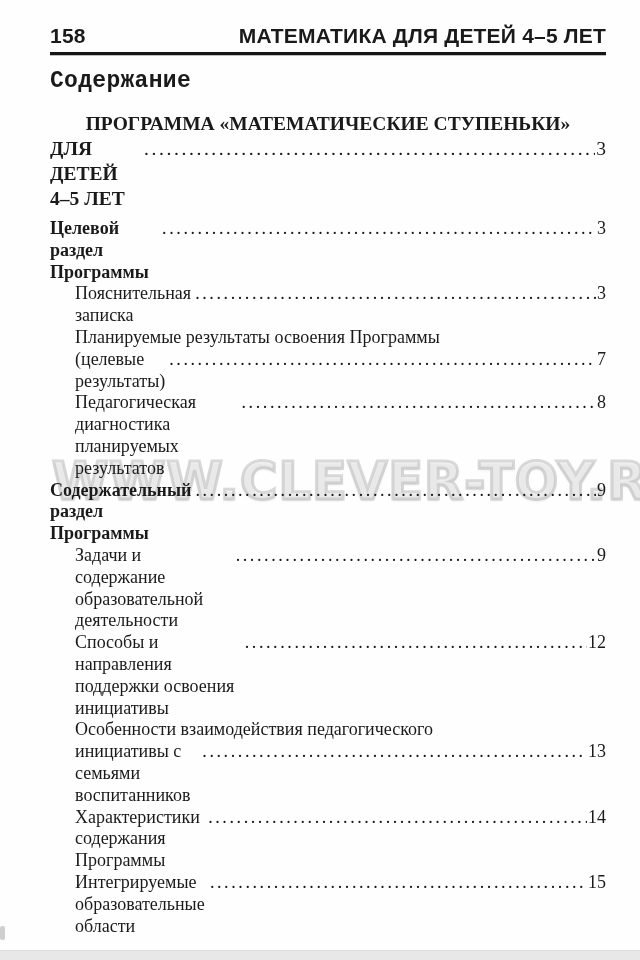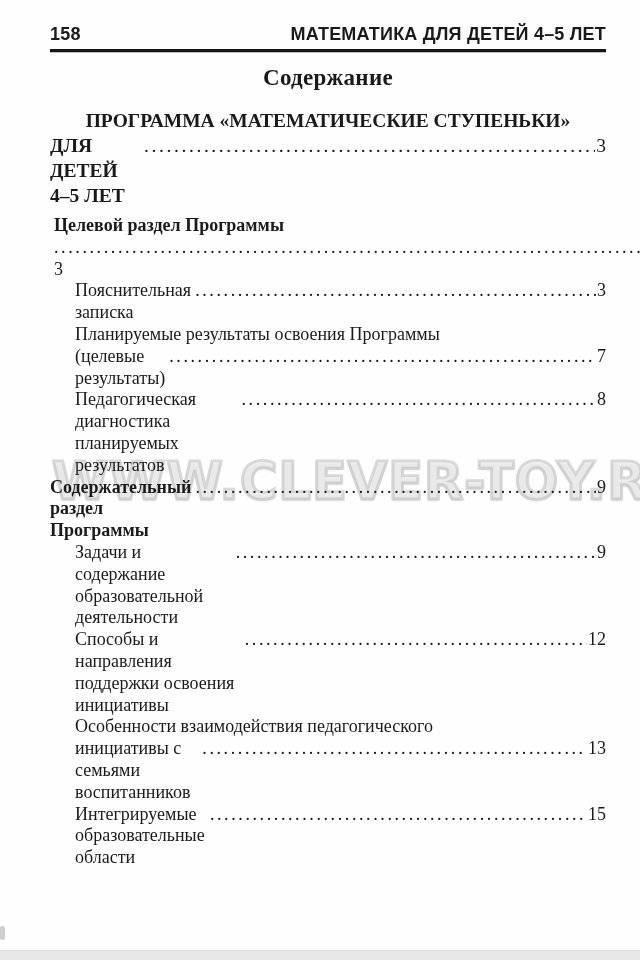--- a/index.html
+++ b/index.html
@@ -15,39 +15,39 @@
     width:640px;height:960px;
     background:#fefefe;
     box-sizing:border-box;
     padding:24px 34px 0 50px;
     overflow:hidden;
   }
   
   .runhead{
     display:flex;justify-content:space-between;align-items:baseline;
     font-family:"Liberation Sans", sans-serif;
-    font-weight:bold;font-size:18px;letter-spacing:.2px;
+    font-weight:bold;font-size:21px;letter-spacing:.2px;
   }
   .runhead .pgnum{font-weight:bold;}
   .rule{
     height:3px;background:#151515;margin-top:4px;
     box-shadow:0 1px 0 rgba(0,0,0,.25);
   }
   h1.contents{
     margin:13px 0 17px 0;
-    text-align:center;
-    font-family:Liberation Serif, serif;
+    text-align:left;
+    font-family:Liberation Mono, monospace;
     font-size:23px;font-weight:bold;letter-spacing:.3px;
   }
   
   .toc{position:relative;z-index:1;font-size:18px;line-height:21.8px;}
   .row{display:flex;align-items:baseline;}
   .row .b{font-weight:bold;}
   .row.big{font-size:19.5px;line-height:25px;justify-content:center;}
-  .row.gap{margin-top:7px;flex-direction:column;}
+  .row.gap{margin-top:7px;}
   .row.lvl1{padding-left:25px;}
   .dots{
     flex:1 1 auto;overflow:hidden;white-space:nowrap;
     letter-spacing:2.6px;margin:0 1px 0 4px;
   }
   .dots::after{
     content:"..................................................................................................................................";
   }
   .pg{flex:0 0 auto;text-align:right;}
   
@@ -137,20 +137,25 @@
       </div>
       <div class="row lvl1">
         <span>Особенности взаимодействия педагогического</span>
       </div>
       <div class="row lvl1">
         <span>инициативы с семьями воспитанников</span>
         <span class="dots"></span>
         <span class="pg">13</span>
       </div>
       <div class="row lvl1">
+        <span>Характеристики содержания Программы </span>
+        <span class="dots"></span>
+        <span class="pg">14</span>
+      </div>
+      <div class="row lvl1">
         <span>Интегрируемые образовательные области</span>
         <span class="dots"></span>
         <span class="pg">15</span>
       </div>
     </nav>
 
   <div class="left-smudge"></div>
   <div class="bottom-strip"></div>
 </div>
 

